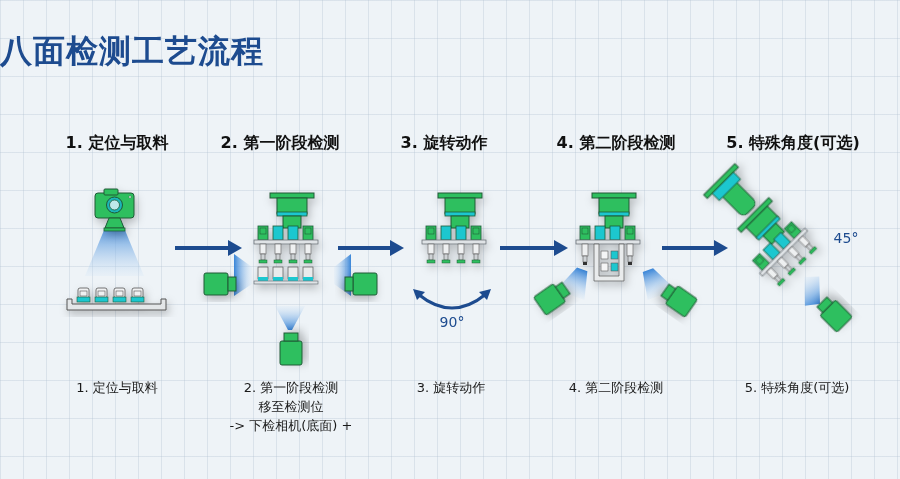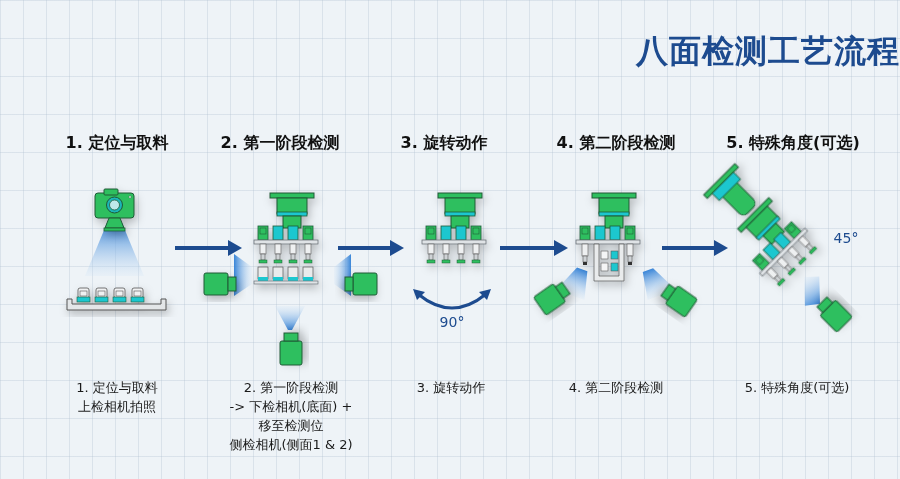--- a/index.html
+++ b/index.html
@@ -6,21 +6,21 @@
   body {
     width: 900px; height: 479px; overflow: hidden; position: relative;
     background-color: #eef3f7;
     background-image:
       linear-gradient(to right, rgba(180,195,210,0.35) 1px, transparent 1px),
       linear-gradient(to bottom, rgba(180,195,210,0.35) 1px, transparent 1px);
     background-size: 23px 38px;
     font-family: "DejaVu Sans", sans-serif;
   }
   .title {
-    position: absolute; top: 30px; left: 0; width: 900px; text-align: right;
+    position: absolute; top: 30px; left: 0; width: 900px; text-align: left;
     font-size: 32px; font-weight: bold; color: #1d4b8f; letter-spacing: 1px;
   }
   .step-title {
     position: absolute; top: 133px; width: 180px; text-align: center;
     font-size: 16px; font-weight: bold; color: #111;
   }
   .desc {
     position: absolute; top: 378px; width: 180px; text-align: center;
     font-size: 13px; line-height: 19px; color: #1a1a1a;
   }
@@ -238,27 +238,25 @@
     </g>
     <g filter="url(#sh)" transform="translate(822,302) rotate(-135)">
       <use href="#sidecam"></use>
     </g>
     <text class="lbl" x="846" y="243" font-size="14" text-anchor="middle">45°</text>
   </g>
 </svg>
 
 <div class="desc" style="left:27px">
   <div>1. 定位与取料</div>
-  <div>上检相机拍照</div>
 </div>
 <div class="desc" style="left:201px">
   <div>2. 第一阶段检测</div>
+  <div>移至检测位</div>
   <div>-&gt; 下检相机(底面) +</div>
-  <div>移至检测位</div>
-  <div>侧检相机(侧面1 &amp; 2)</div>
 </div>
 <div class="desc" style="left:361px">
   <div>3. 旋转动作</div>
 </div>
 <div class="desc" style="left:526px">
   <div>4. 第二阶段检测</div>
 </div>
 <div class="desc" style="left:707px">
   <div>5. 特殊角度(可选)</div>
 </div>

